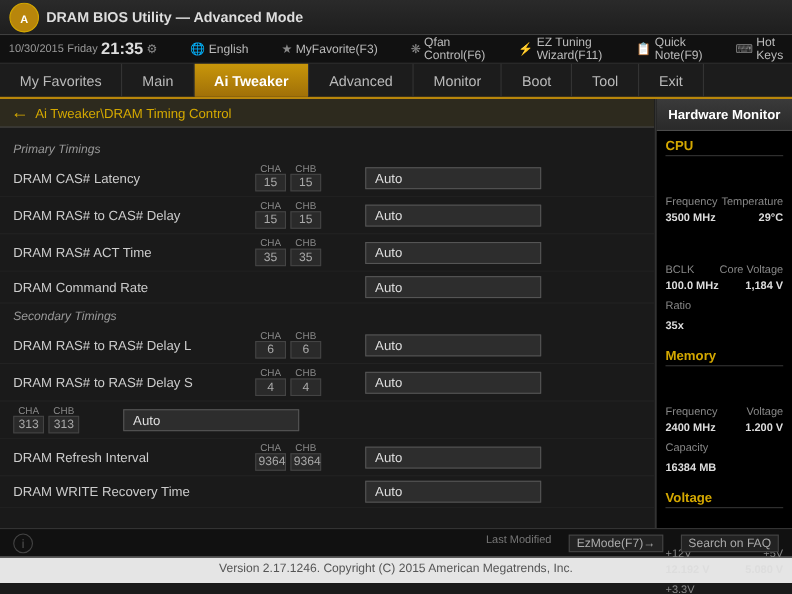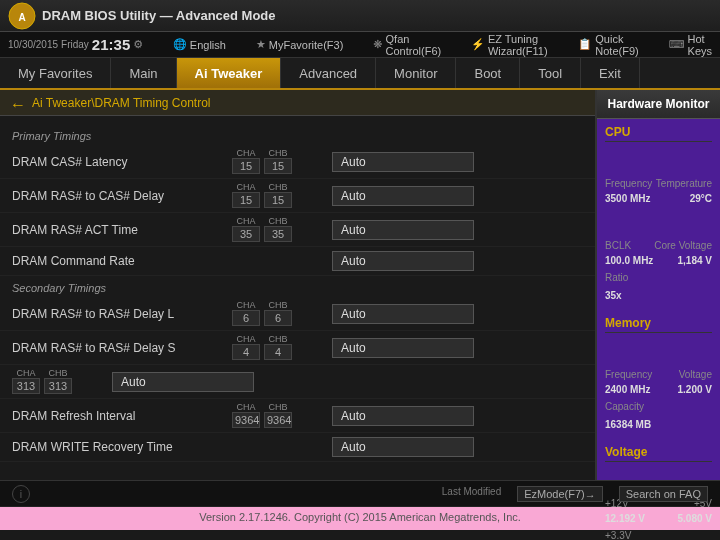--- a/index.html
+++ b/index.html
@@ -157,28 +157,28 @@
     }
     .setting-control {
       flex: 1;
     }
     .auto-bar {
       background: #2d2d2d;
       border: 1px solid #555;
       color: #ddd;
       padding: 2px 8px;
       font-size: 12px;
-      width: 142px;
+      width: 160px;
       display: inline-block;
     }
 
     
     #sidebar {
       width: 125px;
-      background: #4c1d95;
+      background: #000000;
       border-left: 2px solid #333;
       padding: 0;
     }
     #sidebar-title {
       background: linear-gradient(180deg, #3a3a3a 0%, #2a2a2a 100%);
       color: #fff;
       font-size: 12px;
       font-weight: bold;
       padding: 7px 8px;
       text-align: center;
@@ -236,21 +236,21 @@
       color: #aaa;
       font-size: 11px;
       cursor: pointer;
       border: 1px solid #444;
       padding: 1px 6px;
       background: #222;
     }
 
     
     #footer {
-      background: #f9a8d4;
+      background: #e5e5e5;
       text-align: center;
       padding: 4px;
       color: #555;
       font-size: 11px;
       height: 24px;
       border-top: 1px solid #222;
     }
 
     ::-webkit-scrollbar { width: 6px; }
     ::-webkit-scrollbar-track { background: #111; }

